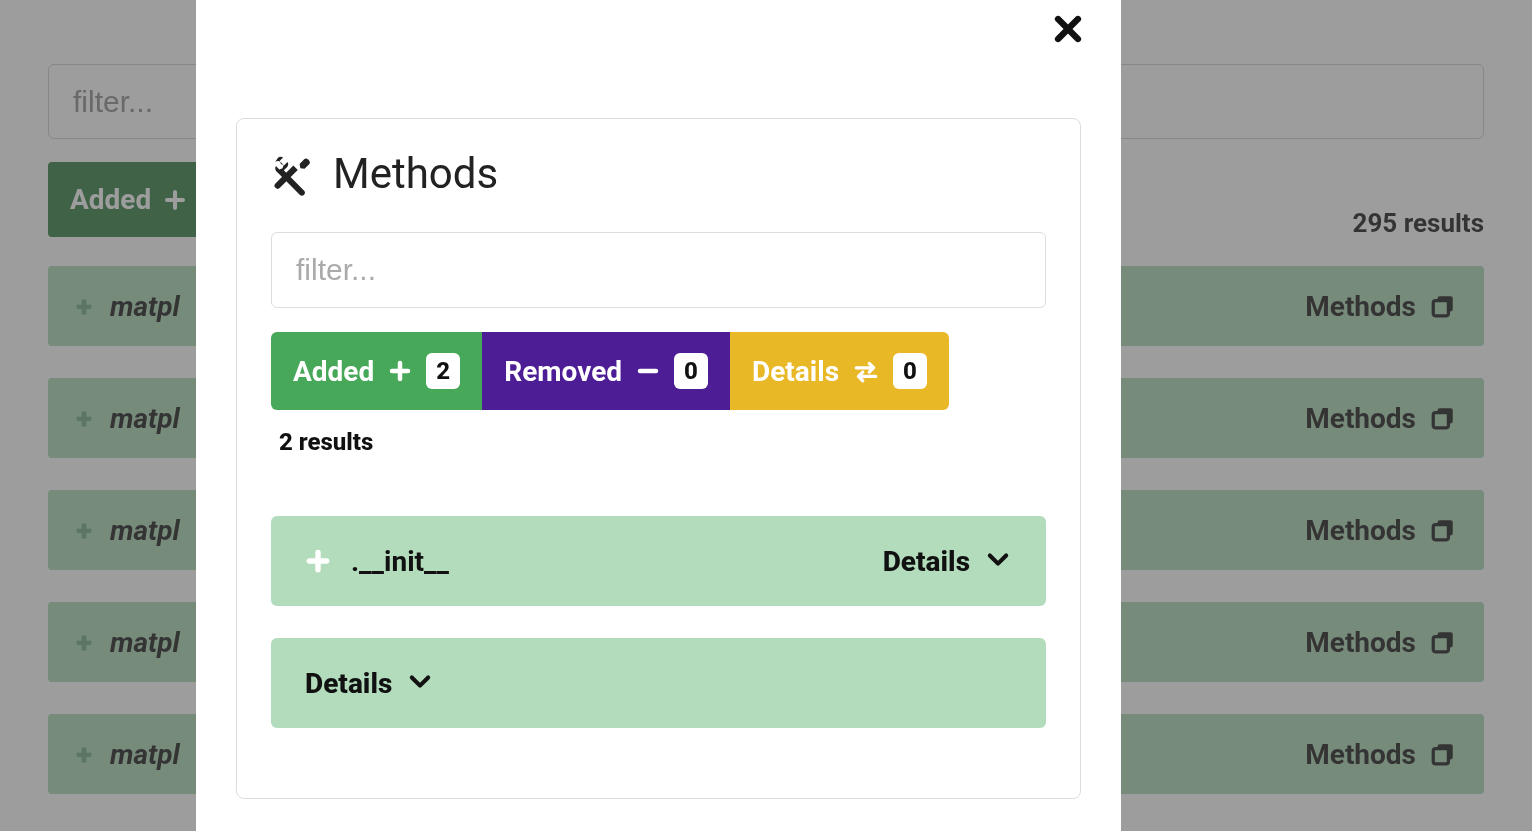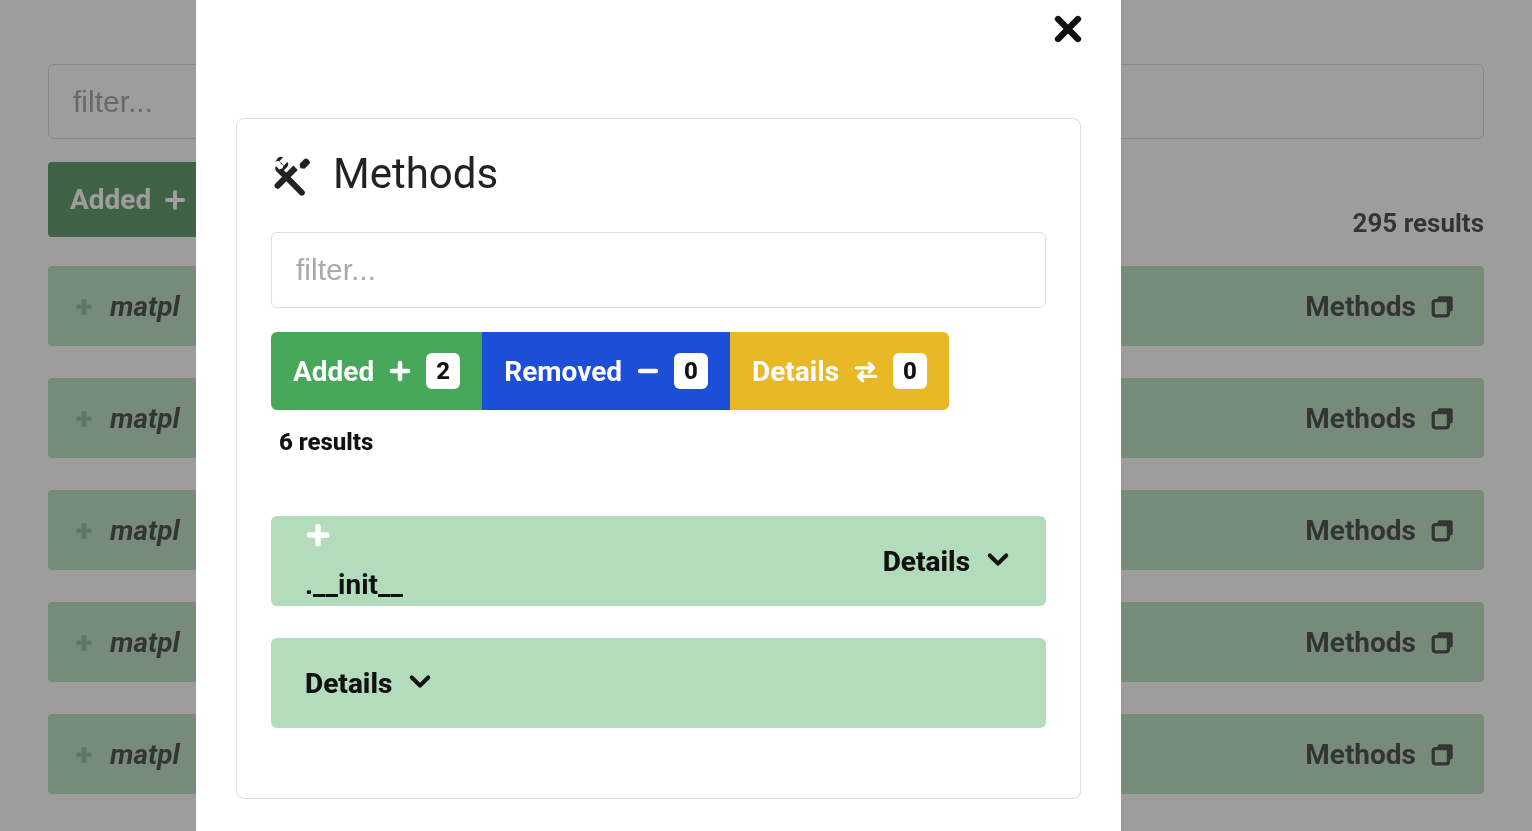--- a/index.html
+++ b/index.html
@@ -129,21 +129,21 @@
     height: 78px;
     display: flex;
     align-items: center;
     gap: 14px;
     padding: 0 22px;
     color: #fff;
     font-weight: 700;
     font-size: 28px;
   }
   .pill.added { background: #47a85a; }
-  .pill.removed { background: #1d4ed8; }
+  .pill.removed { background: #4c1d95; }
   .pill.changed { background: #e8b827; }
   .pill .badge {
     background: #fff;
     color: #111;
     border-radius: 6px;
     min-width: 34px;
     height: 36px;
     display: inline-flex;
     align-items: center;
     justify-content: center;
@@ -165,21 +165,21 @@
     background: #b3dcbc;
     height: 90px;
     border-radius: 6px;
     display: flex;
     align-items: center;
     justify-content: space-between;
     padding: 0 34px;
     font-size: 28px;
     color: #111;
   }
-  .modal-row-left { display: flex; align-items: flex-start; gap: 20px; flex-direction: column; }
+  .modal-row-left { display: flex; align-items: center; gap: 20px; }
   .modal-row-left .plus { color: #fff; font-weight: 900; font-size: 32px; }
   .modal-row-left .name { font-weight: 700; }
   .modal-row-right { display: flex; gap: 14px; font-weight: 800; }
 
   svg { display: block; }
 </style>
 </head>
 <body>
 
 <div class="bg-page">
@@ -326,21 +326,21 @@
         <span>
           <svg width="26" height="26" viewBox="0 0 24 24" fill="none" stroke="#fff" stroke-width="3" stroke-linecap="round" stroke-linejoin="round">
               <path d="M3 9h15M15 5l4 4-4 4"></path>
               <path d="M21 17H6M9 13l-4 4 4 4"></path>
             </svg>
         </span>
         <span class="badge">0</span>
       </div>
     </div>
 
-    <div class="modal-results">6 results</div>
+    <div class="modal-results">2 results</div>
 
     <div class="modal-rows">
       <div class="modal-row">
         <div class="modal-row-left">
           <span class="plus">
             <svg width="26" height="26" viewBox="0 0 24 24">
                 <path d="M12 4v16M4 12h16" stroke="#fff" stroke-width="5" stroke-linecap="round"></path>
               </svg>
           </span>
           <span class="name">.__init__</span>

